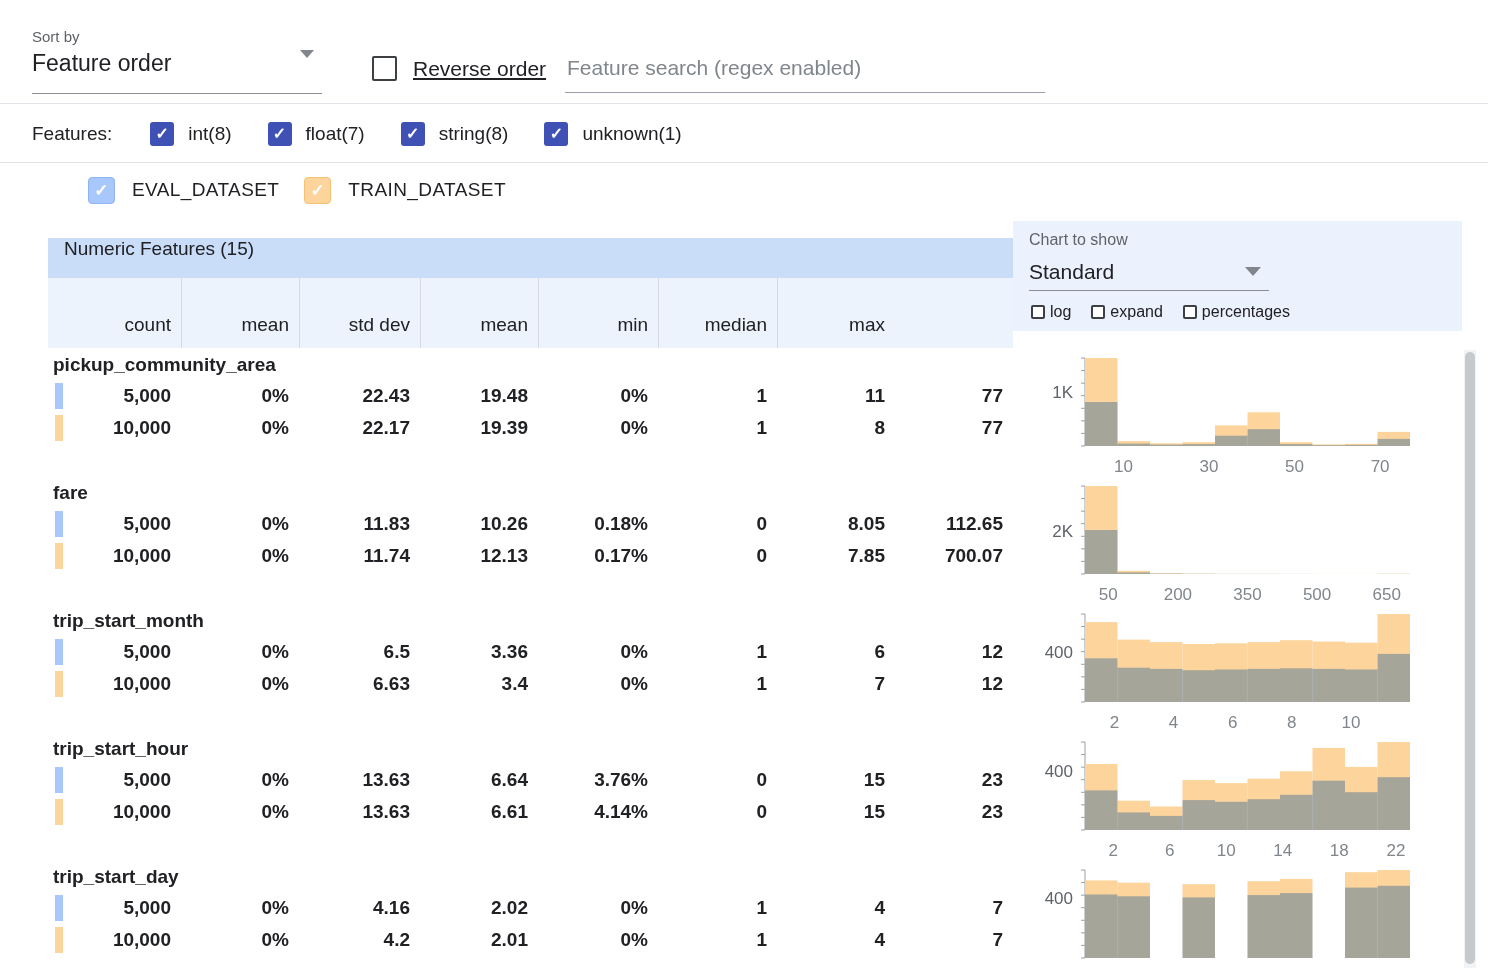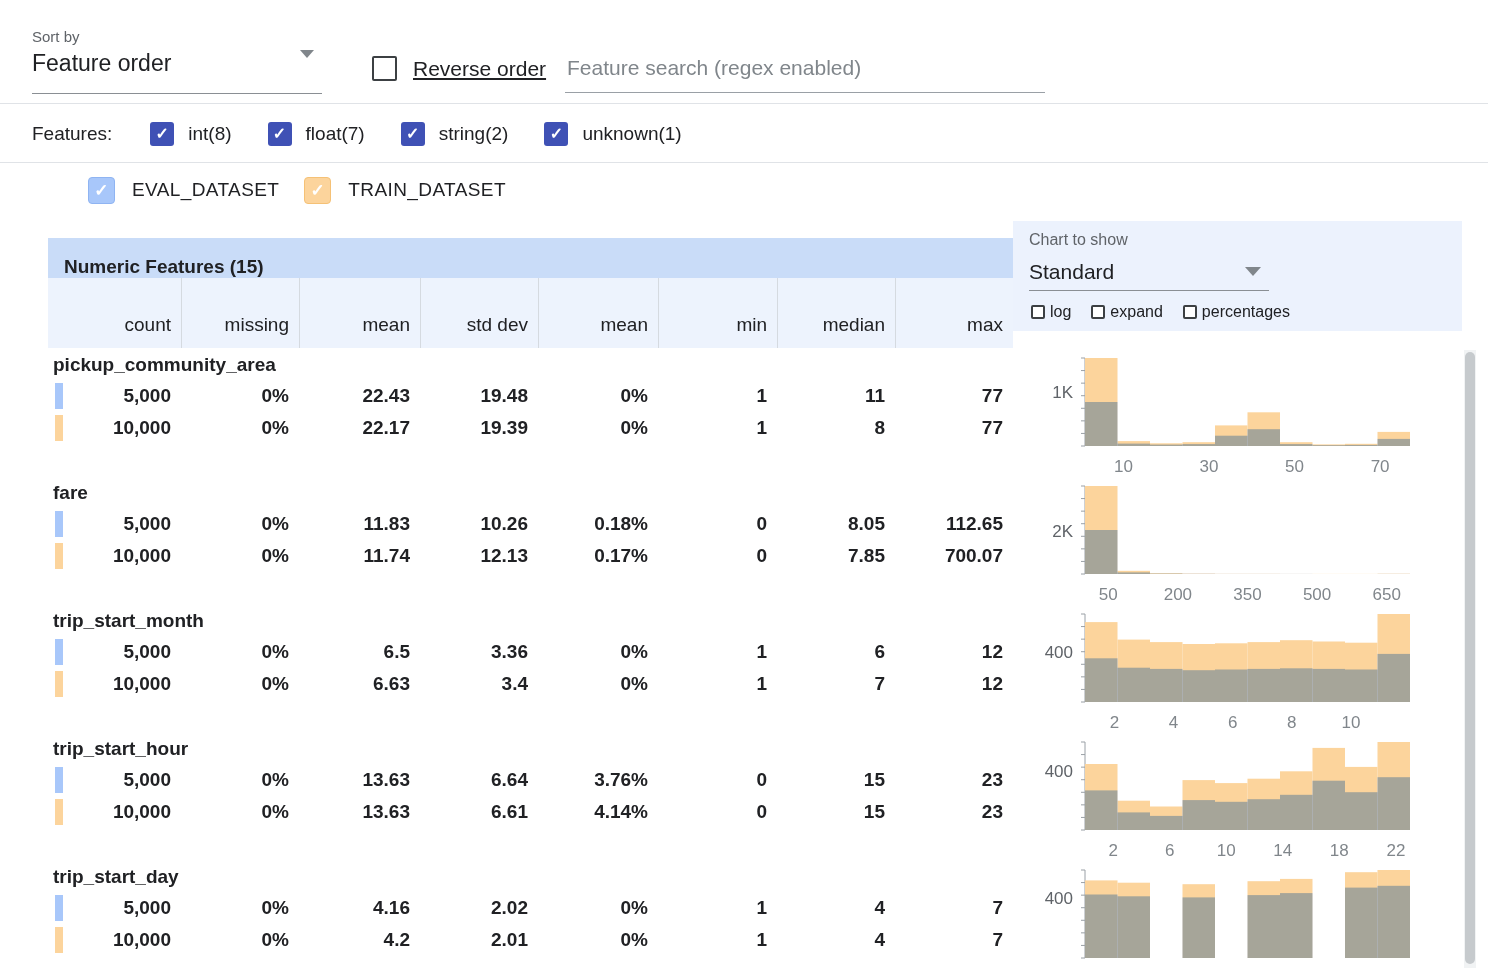--- a/index.html
+++ b/index.html
@@ -30,21 +30,21 @@
              display:flex; align-items:center; justify-content:center; flex:none; }
 
 
 .dataset-bar { position:absolute; left:88px; top:163px; height:54px; display:flex; align-items:center; gap:25px; }
 .ds-item { display:flex; align-items:center; gap:17px; font-size:19px; letter-spacing:.4px; cursor:pointer; }
 .cb-pastel { width:27px; height:27px; border-radius:4px; color:#fff; font-size:17px; font-weight:700;
              display:flex; align-items:center; justify-content:center; flex:none; }
 
 
 .title-bar { position:absolute; left:48px; top:238px; width:965px; height:40px; background:#c9dcf8;
-             display:flex; align-items:flex-end; padding-left:16px; font-size:19px; font-weight:700; }
+             display:flex; align-items:flex-start; padding-left:16px; font-size:19px; font-weight:400; }
 .chart-panel { position:absolute; left:1013px; top:221px; width:449px; height:110px; background:#ecf2fd; }
 .ctl-label { position:absolute; left:16px; top:10px; font-size:16px; color:#5f6368; }
 .chart-select { position:absolute; left:16px; top:32px; width:240px; height:38px; border-bottom:1px solid #8a8f94;
                 display:flex; align-items:center; justify-content:space-between; font-size:21px; cursor:pointer; }
 .chart-select .dd-arrow { border-left-width:8px; border-right-width:8px; border-top-width:9px; }
 .toggles { position:absolute; left:18px; top:82px; display:flex; gap:20px; }
 .toggle { display:flex; align-items:center; gap:5px; font-size:16px; cursor:pointer; }
 .cb-sm { width:14px; height:14px; border:2px solid #3c4043; border-radius:2px; background:#fff; flex:none; }
 
 .col-headers { position:absolute; left:48px; top:278px; width:965px; height:70px; background:#edf3fd;
@@ -94,21 +94,21 @@
         <label class="f-opt">
           <span class="cb-indigo" style="background:#3f51b5">✓</span>
           <span>int(8)</span>
         </label>
         <label class="f-opt">
           <span class="cb-indigo" style="background:#3f51b5">✓</span>
           <span>float(7)</span>
         </label>
         <label class="f-opt">
           <span class="cb-indigo" style="background:#3f51b5">✓</span>
-          <span>string(2)</span>
+          <span>string(8)</span>
         </label>
         <label class="f-opt">
           <span class="cb-indigo" style="background:#3f51b5">✓</span>
           <span>unknown(1)</span>
         </label>
       </span>
   </div>
 
   <div class="dataset-bar" id="dataset-bar">
       <label class="ds-item">
@@ -140,21 +140,20 @@
           <span>expand</span>
         </label>
         <label class="toggle">
           <span class="cb-sm"></span>
           <span>percentages</span>
         </label>
       </div>
   </div>
   <div class="col-headers" id="col-headers">
       <div class="col-h">count</div>
-      <div class="col-h">missing</div>
       <div class="col-h">mean</div>
       <div class="col-h">std dev</div>
       <div class="col-h">mean</div>
       <div class="col-h">min</div>
       <div class="col-h">median</div>
       <div class="col-h">max</div>
     </div>
 
   <div class="rows" id="rows">
       <div class="fblock">

